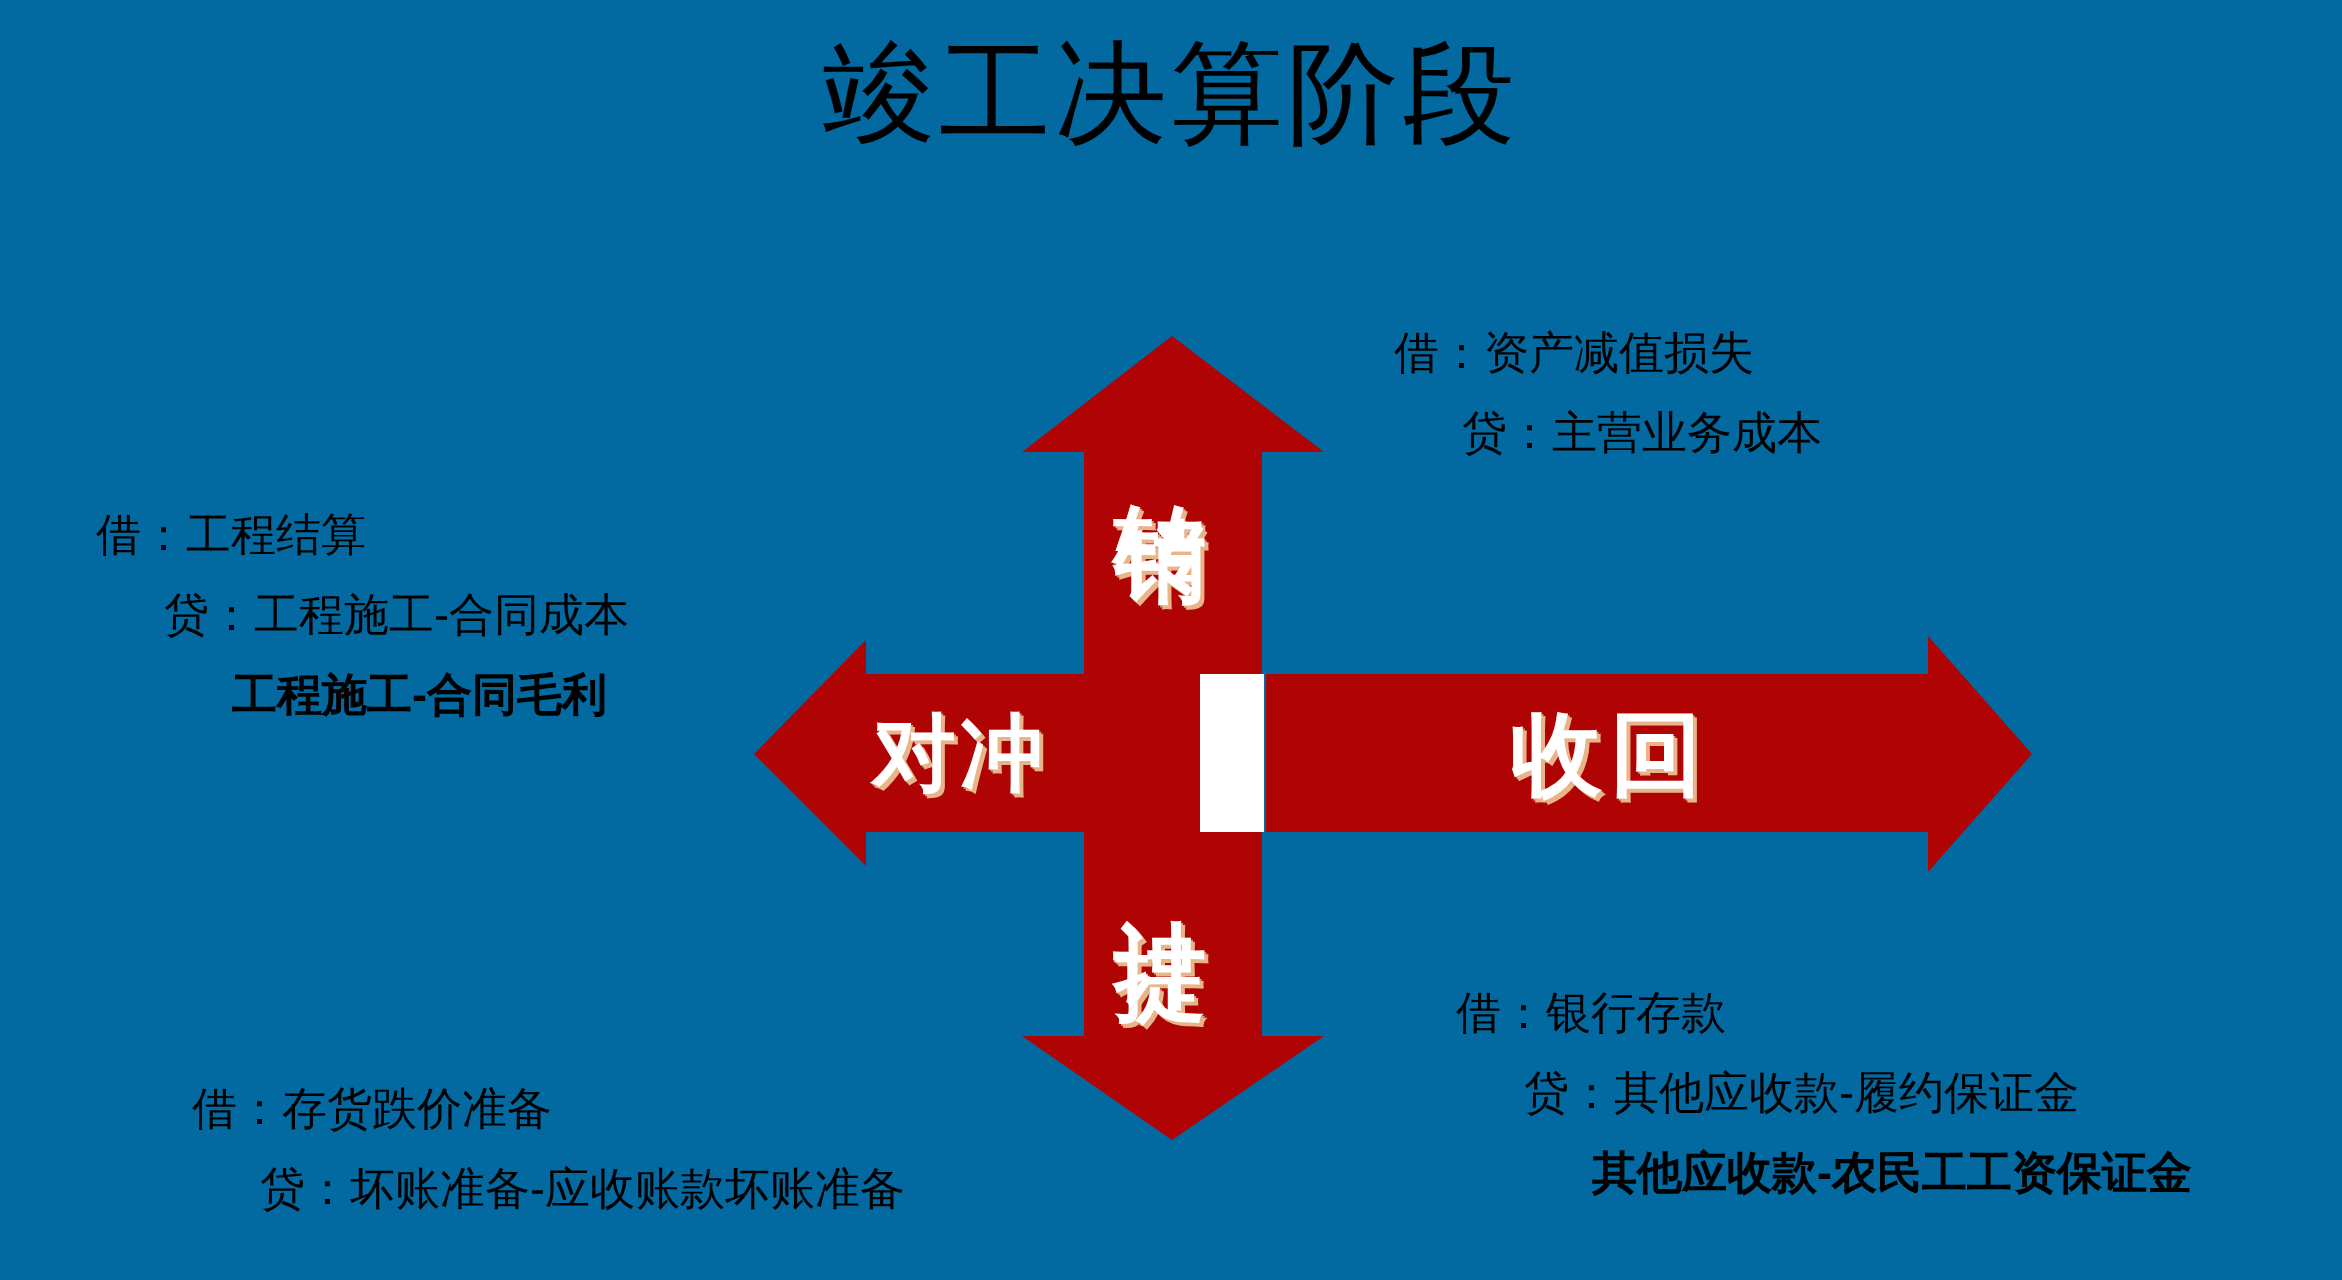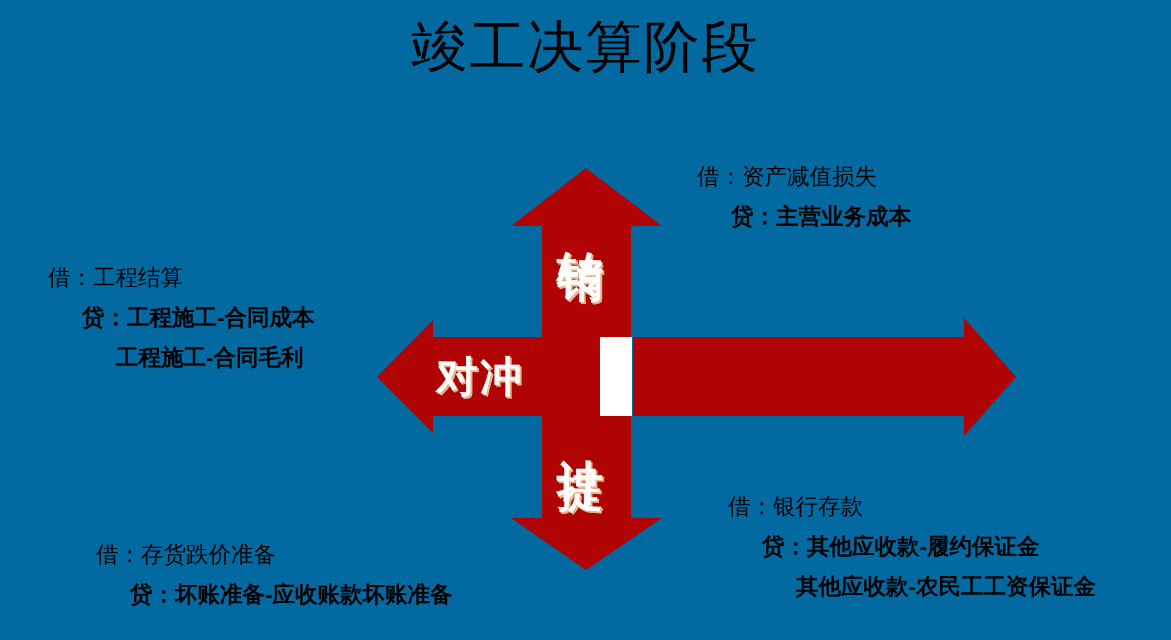--- a/index.html
+++ b/index.html
@@ -35,25 +35,25 @@
 
   
   .note {
     position: absolute;
     font-size: 22.5px;
     line-height: 40px;
     color: #000000;
     white-space: nowrap;
   }
   .note .ln { display: block; }
-  .note .ind1 { padding-left: 34px; font-weight: bold; }
+  .note .ind1 { padding-left: 34px; }
   .note .ind2 { padding-left: 68px; font-weight: bold; }
 
   #note-top-right { left: 697px; top: 157px; }
-  #note-left      { left: 48px;  top: 258px; }
+  #note-left      { left: 48px;  top: 248px; }
   #note-bottom-left { left: 96px; top: 535px; }
   #note-bottom-right { left: 728px; top: 487px; }
 
   
   #cross {
     position: absolute;
     left: 0;
     top: 0;
     width: 1171px;
     height: 640px;
@@ -118,20 +118,21 @@
     <polygon fill="#B00404" points="377,377 433,320 433,337 600,337 600,416 433,416 433,433"></polygon>
 
     <polygon fill="#B00404" points="633,337 964,337 964,318 1016,377 964,436 964,416 633,416"></polygon>
 
     <rect x="600" y="337" width="32" height="79" fill="#FFFFFF"></rect>
   </svg>
 
   <div class="arrow-label vert" id="label-up">转销</div>
   <div class="arrow-label vert" id="label-down">计提</div>
   <div class="arrow-label" id="label-left">对冲</div>
+  <div class="arrow-label" id="label-right">收回</div>
 
   <div class="note" id="note-top-right">
     <span class="ln">借：资产减值损失</span>
     <span class="ln ind1">贷：主营业务成本</span>
   </div>
 
   <div class="note" id="note-left">
     <span class="ln">借：工程结算</span>
     <span class="ln ind1">贷：工程施工-合同成本</span>
     <span class="ln ind2">工程施工-合同毛利</span>

